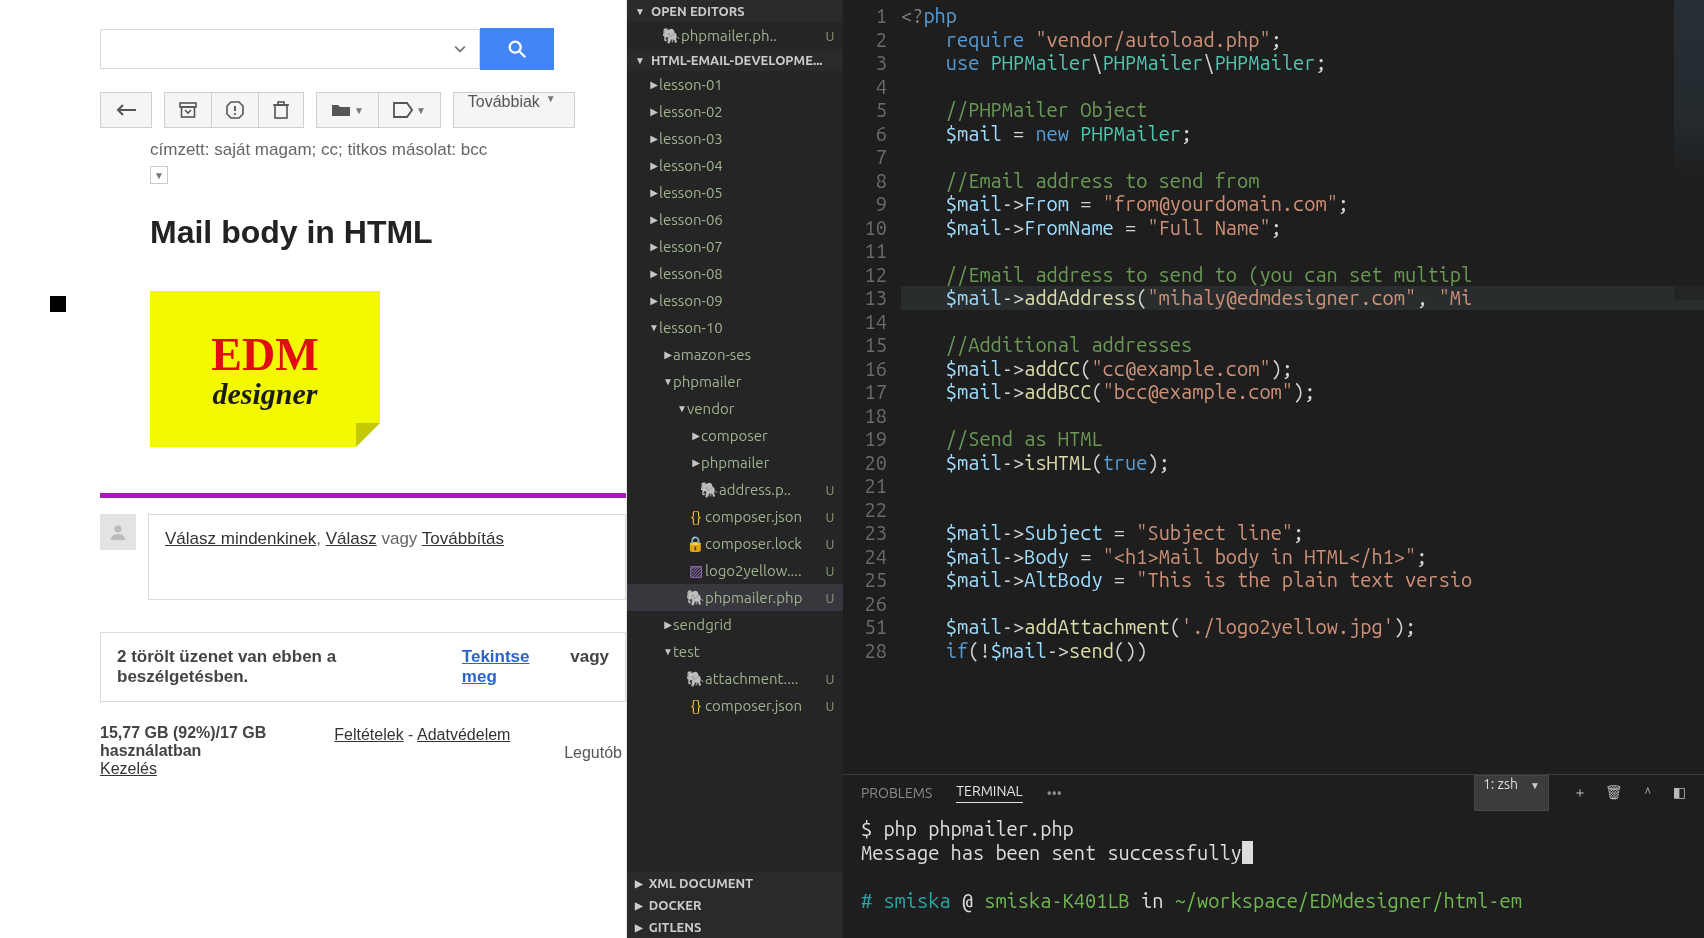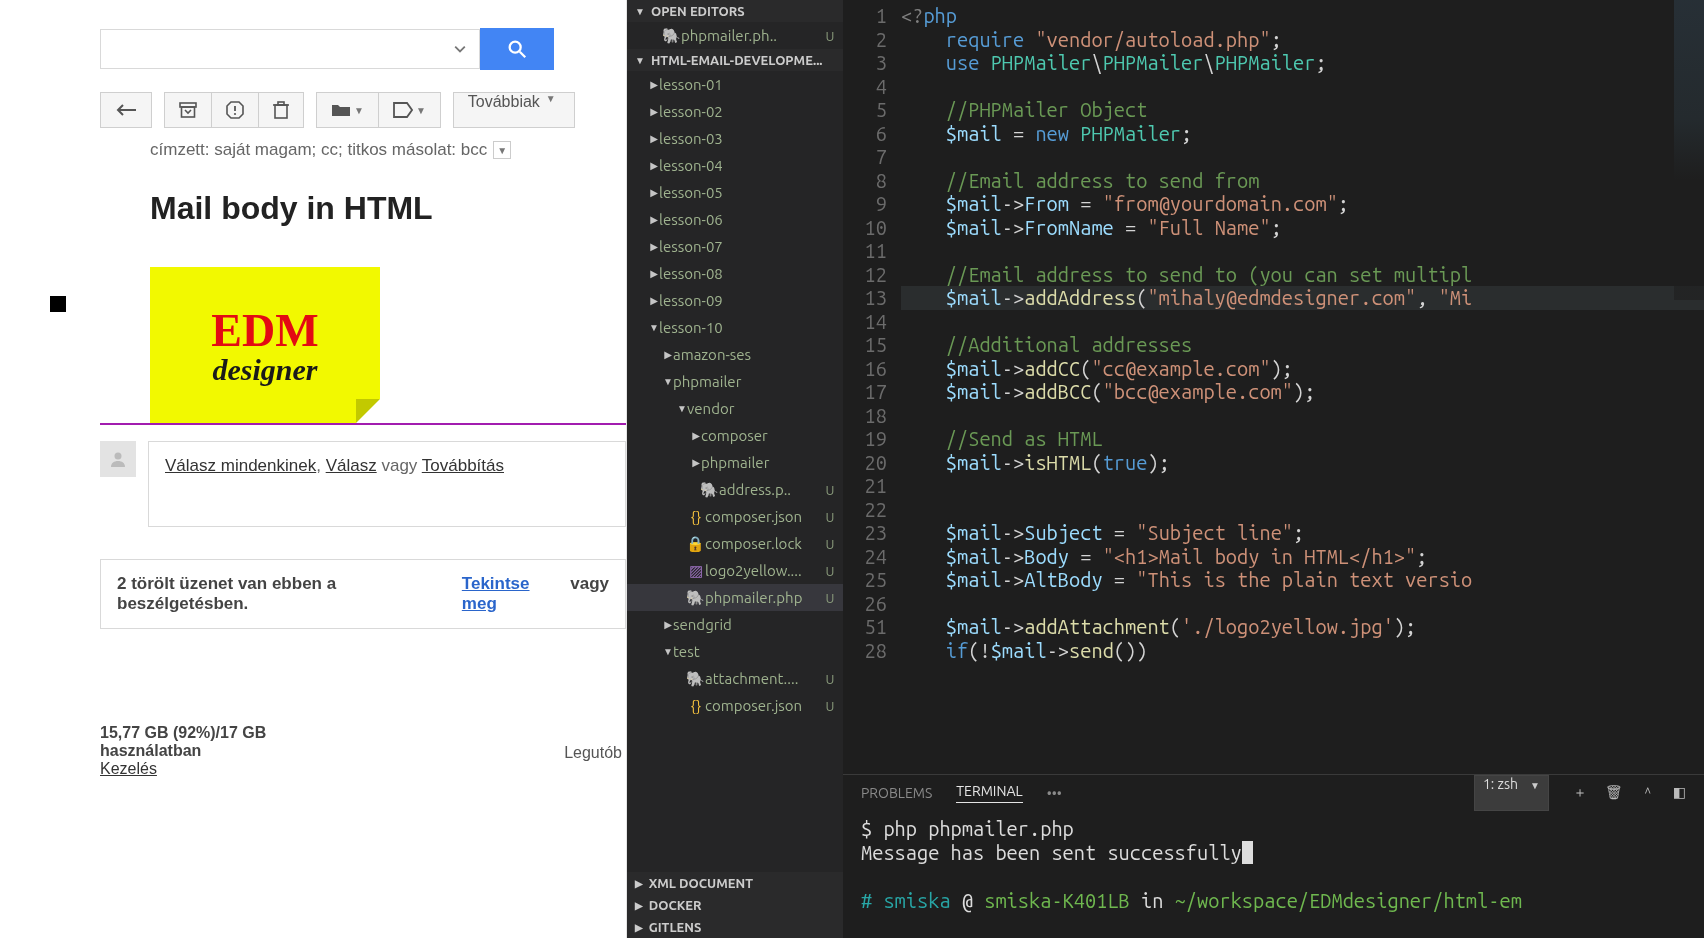--- a/index.html
+++ b/index.html
@@ -59,21 +59,21 @@
 }
 .g-btn + .g-btn { border-left: none; }
 .g-more {
   font-size: 16px; color: #555; padding-right: 18px;
   display: flex; align-items: flex-start; gap: 6px;
 }
 .g-body { padding: 0 0 0 150px; }
 .g-recip {
   font-size: 17px; color: #666;
   padding: 0 0 6px 0;
-  display: flex; align-items: center; gap: 6px;
+  display: flex; align-items: flex-start; gap: 6px; flex-direction: column;
 }
 .g-expand {
   width: 18px; height: 18px; border: 1px solid #ccc;
   display: flex; align-items: center; justify-content: center;
   font-size: 10px; color: #777;
 }
 .g-subject {
   font-size: 32px; font-weight: bold; color: #222;
   padding: 24px 0 40px 0;
 }
@@ -98,21 +98,22 @@
   position: absolute; right: 0; bottom: 0;
   width: 0; height: 0;
   border-left: 24px solid #c2c900;
   border-bottom: 24px solid #fff;
 }
 .g-square { 
   position: absolute; left: 50px; top: 296px;
   width: 16px; height: 16px; background: #000;
 }
 .g-reply-card {
-  border-top: 2px solid #a21caf;
+  margin-top: 46px;
+  border-top: 5px solid #a21caf;
 }
 .g-avatar {
   width: 36px; height: 36px; background: #e3e3e3;
   display: flex; align-items: center; justify-content: center;
   color: #aaa; margin-top: 14px;
 }
 .g-reply-row { display: flex; gap: 12px; padding-top: 2px; }
 .g-reply-box {
   margin-top: 14px;
   flex: 1;
@@ -376,20 +377,23 @@
         <span> vagy</span>
       </div>
     </div>
   </div>
 
   <div class="g-footer">
     <div>
       <div class="g-storage">15,77 GB (92%)/17 GB</div>
       <div class="g-storage2">használatban</div>
       <a class="g-manage">Kezelés</a>
+    </div>
+    <div style="padding-top:2px;">
+      <a>Feltételek</a><span> - </span><a>Adatvédelem</a>
     </div>
   </div>
   <div class="g-lastacc">Legutób</div>
 </div>
 
 <div class="vscode">
 
   <div class="explorer">
     <div class="section-hdr">
       <span class="tri">▼</span>

